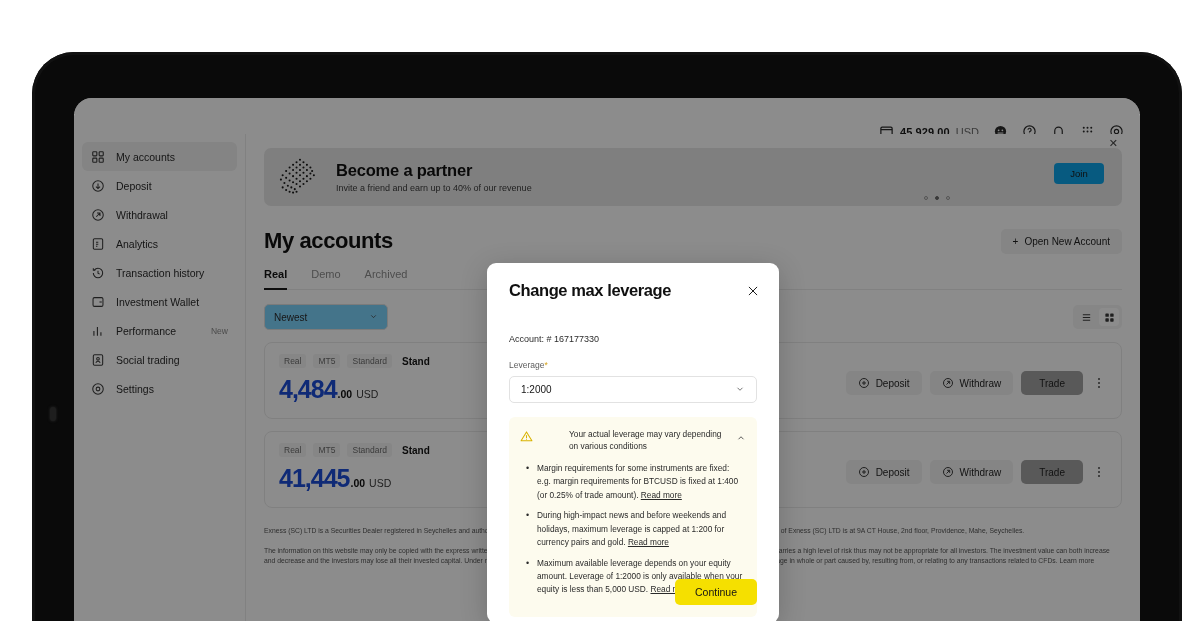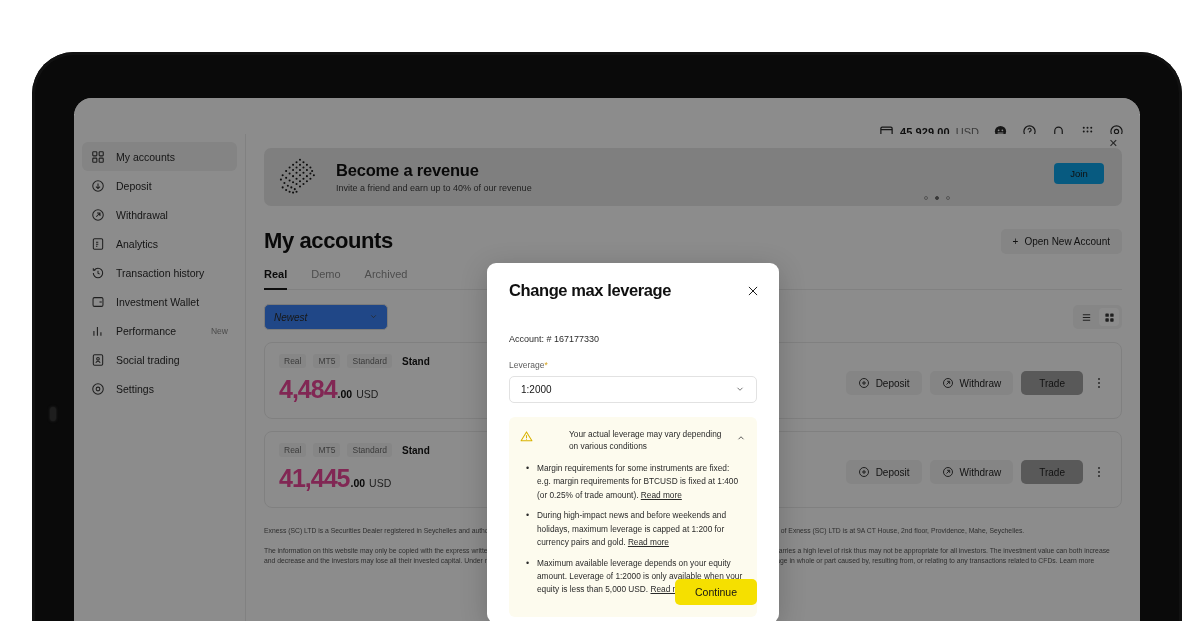--- a/index.html
+++ b/index.html
@@ -169,22 +169,21 @@
   
   #filter-row {
     display: flex; align-items: center; justify-content: space-between;
     margin: 14px 18px 0 18px;
   }
   #sort-select {
     width: 124px; height: 26px;
     border: 1px solid #e0e0e0; border-radius: 5px;
     display: flex; align-items: center; justify-content: space-between;
     padding: 0 9px; font-size: 10px; color: #2b2b2b; cursor: pointer;
-    background: #3b82f6;
-    font-style: italic;
+    background: #7dd3fc;
   }
   #view-toggle {
     display: flex; gap: 3px; align-items: center;
     background: #f4f4f4; border-radius: 5px; padding: 3px;
   }
   .view-btn {
     width: 20px; height: 18px; border-radius: 4px;
     display: flex; align-items: center; justify-content: center;
     cursor: pointer; color: #3a3a3a;
   }
@@ -199,21 +198,21 @@
     padding: 11px 14px;
   }
   .acc-chips { display: flex; align-items: center; gap: 7px; }
   .chip {
     font-size: 8.5px; color: #6d6d6d;
     background: #f4f4f4; border-radius: 3px;
     padding: 2px 5px;
   }
   .acc-name { font-size: 10px; color: #141414; font-weight: 700; margin-left: 3px; }
   .acc-balance { margin-top: 7px; display: flex; align-items: baseline; }
-  .bal-int { font-size: 25px; font-weight: 700; color: #ec4899; letter-spacing: -1px; }
+  .bal-int { font-size: 25px; font-weight: 700; color: #1d4ed8; letter-spacing: -1px; }
   .bal-dec { font-size: 10.5px; font-weight: 700; color: #0e0e0e; margin-left: 1px; }
   .bal-ccy { font-size: 10.5px; color: #3a3a3a; margin-left: 4px; }
   .acc-actions {
     position: absolute; right: 14px; top: 28px;
     display: flex; align-items: center; gap: 8px;
   }
   .act-btn {
     display: flex; align-items: center; gap: 6px;
     height: 24px; padding: 0 12px;
     background: #f3f3f3; border: none; border-radius: 5px;
@@ -493,21 +492,21 @@
               <circle cx="24" cy="39" r="1.2"></circle>
                 <circle cx="10" cy="37" r="1.2"></circle>
                 <circle cx="14" cy="40" r="1.2"></circle>
               <circle cx="18" cy="42" r="1.2"></circle>
                 <circle cx="22" cy="43" r="1.2"></circle>
                 <circle cx="26" cy="42" r="1.2"></circle>
             </g>
           </svg>
         </div>
         <div class="promo-text">
-          <div class="promo-title">Become a revenue</div>
+          <div class="promo-title">Become a partner</div>
           <div class="promo-sub">Invite a friend and earn up to 40% of our revenue</div>
         </div>
         <button id="promo-join">Join</button>
         <span id="promo-close">✕</span>
       </div>
       <div id="promo-dots">
         <span class="dot"></span>
         <span class="dot on"></span>
         <span class="dot"></span>
       </div>

